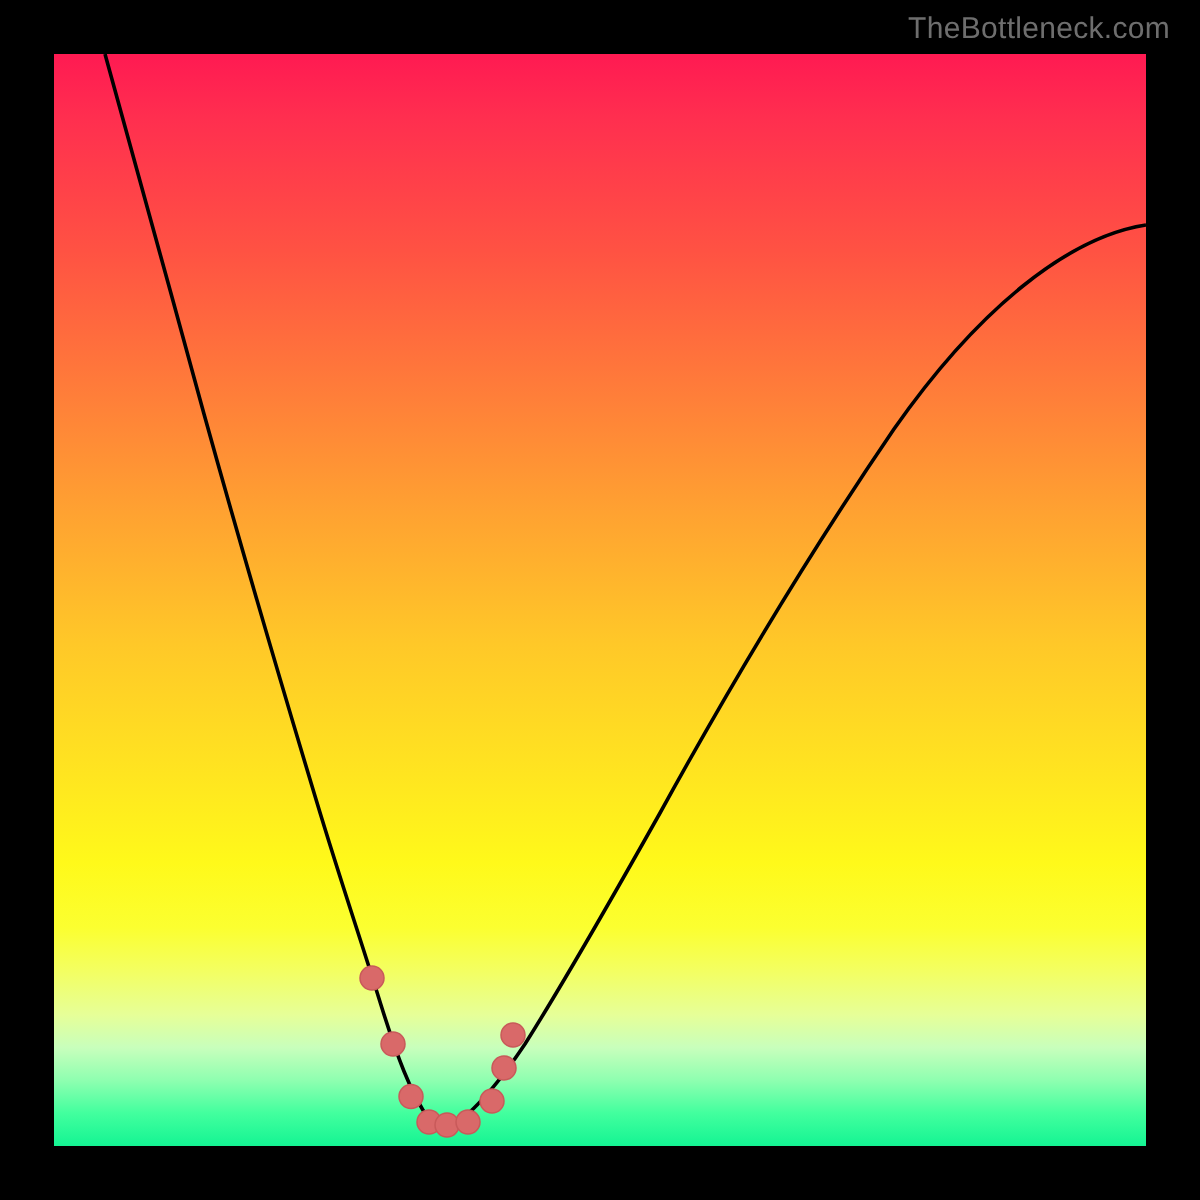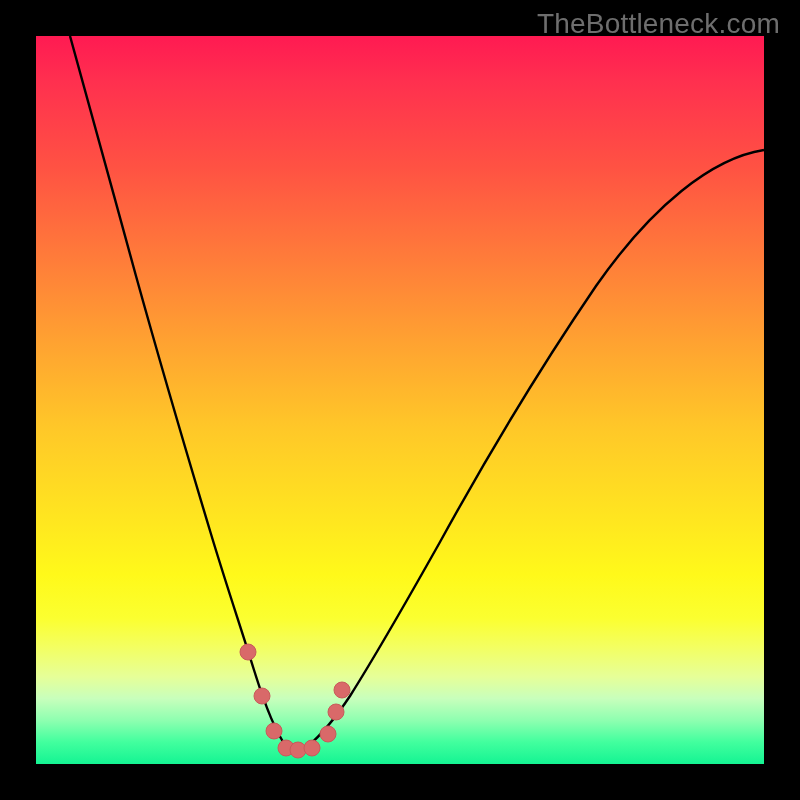--- a/index.html
+++ b/index.html
@@ -57,21 +57,21 @@
     left: 0;
     top: 0;
     width: 100%;
     height: 100%;
   }
   .watermark {
     position: absolute;
     top: 8px;
     right: 20px;
     color: #6e6e6e;
-    font-size: 28px;
+    font-size: 20px;
     letter-spacing: 0.2px;
     font-weight: 400;
     user-select: none;
   }
 </style>
 </head>
 <body>
 
 <div class="frame">
 

